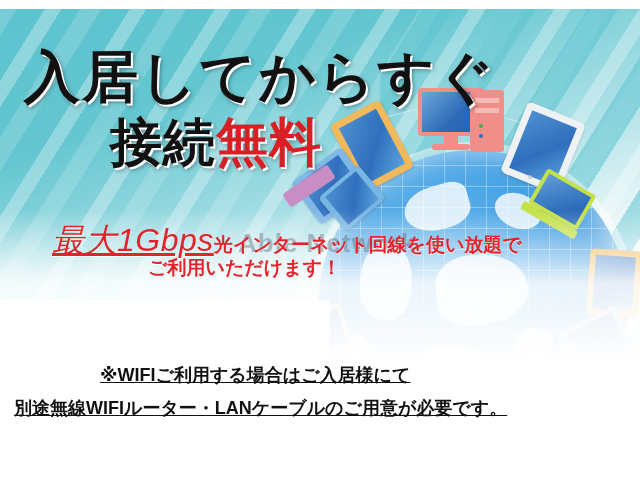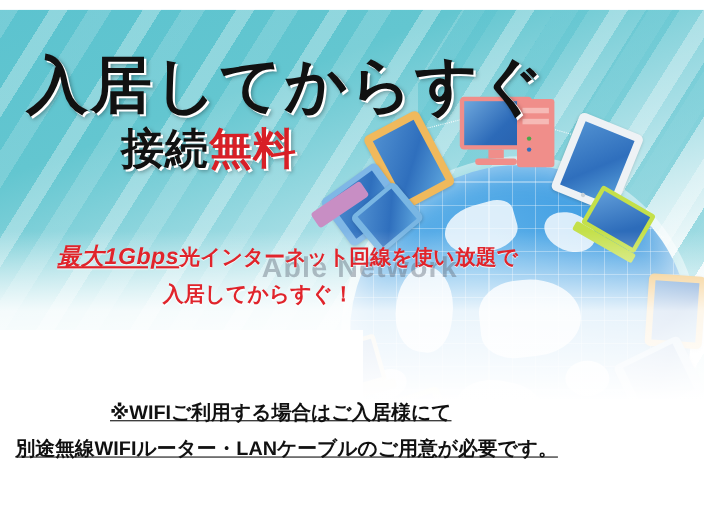--- a/index.html
+++ b/index.html
@@ -105,31 +105,31 @@
 
   
   .h1{
     position:absolute;left:24px;top:40px;
     font-size:56px;font-weight:700;letter-spacing:2px;color:#111;
     text-shadow:2px 2px 0 #fff,3px 3px 4px rgba(0,0,0,.35);
     white-space:nowrap;
   }
   .h2{
     position:absolute;left:110px;top:108px;
-    font-size:39px;font-weight:700;letter-spacing:1px;white-space:nowrap;
+    font-size:52px;font-weight:700;letter-spacing:1px;white-space:nowrap;
     text-shadow:2px 2px 0 #fff,3px 3px 4px rgba(0,0,0,.35);
   }
   .h2 .blk{color:#111;}
   .h2 .red{color:#d81f26;}
 
   
   .redline{position:absolute;color:#e0242b;font-weight:700;white-space:nowrap;
     text-shadow:0 1px 0 rgba(255,255,255,.75);}
   .l1{left:52px;top:219px;font-size:19px;}
-  .l1 .big{font-size:21px;font-style:italic;font-weight:700;text-decoration:underline;letter-spacing:.5px;margin-top:20px;}
+  .l1 .big{font-size:32px;font-style:italic;font-weight:400;text-decoration:underline;letter-spacing:.5px;margin-top:20px;}
   .l2{left:148px;top:255px;font-size:19px;}
   .l3{left:14px;top:286px;font-size:19px;}
   .l3 .big{font-size:27px;font-style:italic;font-weight:700;text-decoration:underline;letter-spacing:1px;}
 
   
   .watermark{
     position:absolute;left:238px;top:228px;
     font-size:26px;font-weight:700;color:rgba(95,105,120,0.42);
     letter-spacing:1px;white-space:nowrap;pointer-events:none;
   }
@@ -250,18 +250,18 @@
   <div class="h1">入居してからすぐ</div>
   <div class="h2">
     <span class="blk">接続</span><span class="red">無料</span>
   </div>
 
   <div class="watermark">Able Network</div>
 
   <div class="redline l1">
     <span class="big">最大1Gbps</span><span>光インターネット回線を使い放題で</span>
   </div>
-  <div class="redline l2">入居してからすぐ！</div>
+  <div class="redline l2">ご利用いただけます！</div>
 
   <div class="note n1">※WIFIご利用する場合はご入居様にて</div>
   <div class="note n2">別途無線WIFIルーター・LANケーブルのご用意が必要です。</div>
 
 </div>
 
 </body></html>

